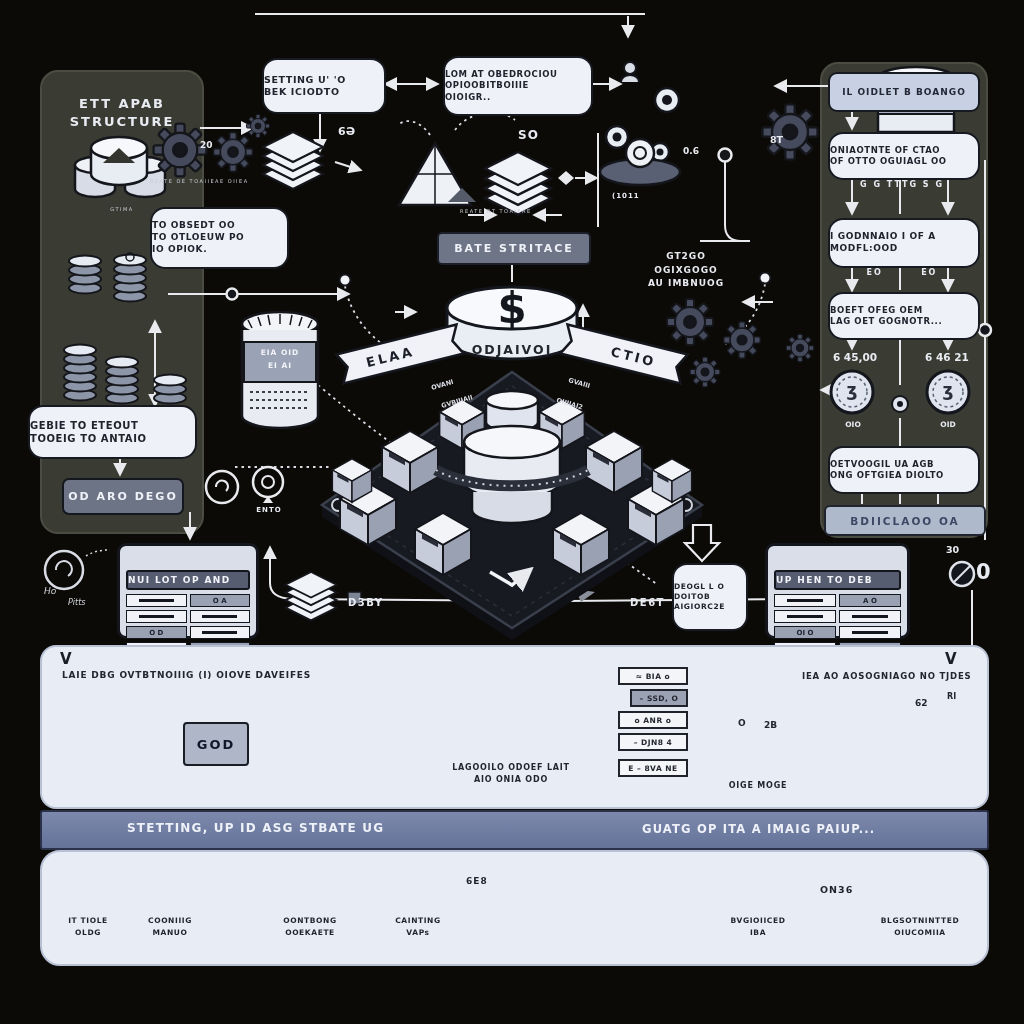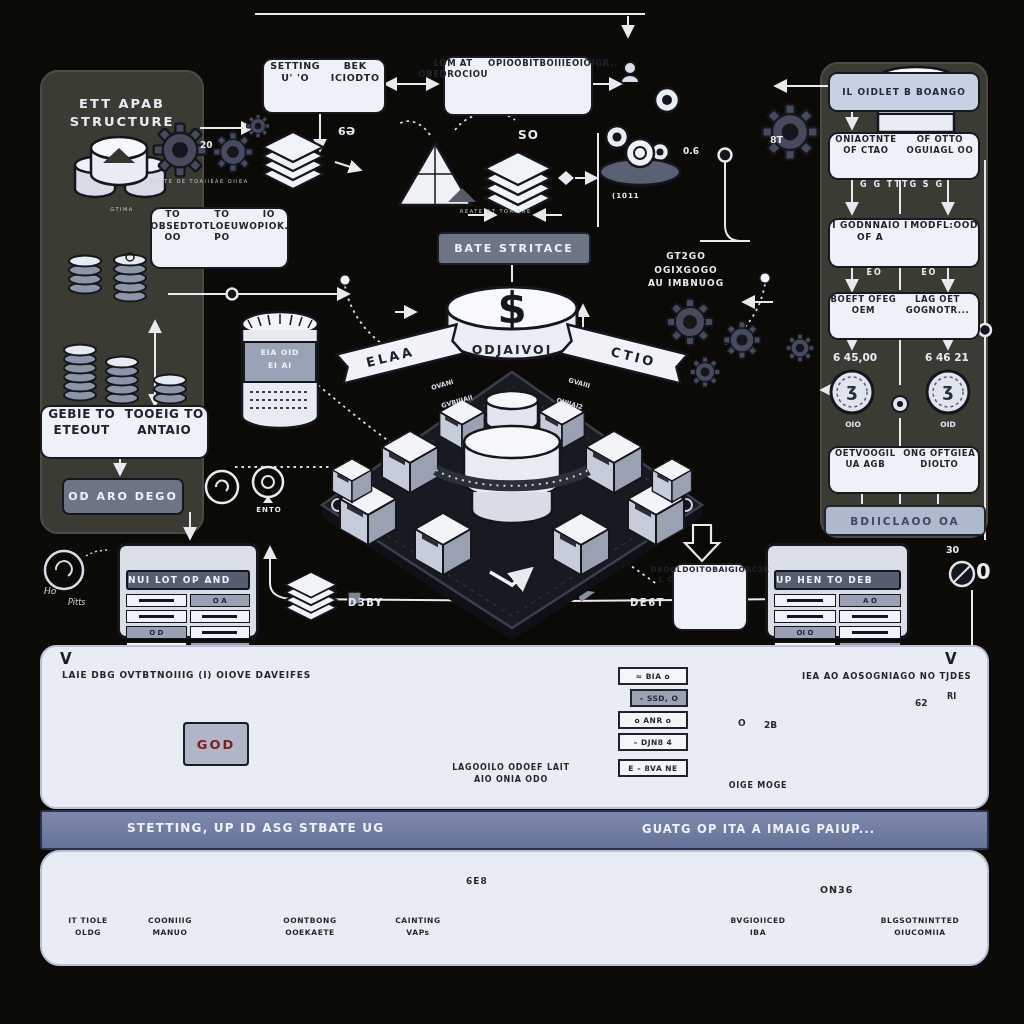--- a/index.html
+++ b/index.html
@@ -3,22 +3,22 @@
 <meta charset="utf-8">
 <style>
   html,body{margin:0;padding:0;background:#000;}
   #stage{position:relative;width:1024px;height:1024px;background:#0c0a07;overflow:hidden;
          font-family:"DejaVu Sans",sans-serif;}
   .abs{position:absolute;}
   svg{font-family:"DejaVu Sans",sans-serif;}
   
   .panelD{background:#3a3b33;border:2px solid #4b4d42;border-radius:18px;}
   
-  .wbox{background:#eef1f7;border:2.5px solid #181a21;border-radius:10px;color:#20232e;
-        font-weight:700;text-align:center;display:flex;flex-direction:row;
+  .wbox{background:#eef1f7;border:2.5px solid #181a21;border-radius:15px;color:#20232e;
+        font-weight:700;text-align:left;display:flex;flex-direction:column;
         justify-content:center;line-height:1.3;letter-spacing:.6px;}
   .bbox{background:#c7d1e3;border:2.5px solid #181a21;border-radius:9px;color:#242836;
         font-weight:700;text-align:center;display:flex;flex-direction:column;justify-content:center;
         letter-spacing:1px;}
   .gbar{background:#6e7587;border:2px solid #1c1f29;border-radius:5px;color:#eef1f7;
         font-weight:700;text-align:center;display:flex;align-items:center;justify-content:center;
         letter-spacing:2px;}
   .gbtn{background:#6d7486;border:2.5px solid #15171e;border-radius:7px;color:#eef1f7;
         font-weight:700;display:flex;align-items:center;justify-content:center;letter-spacing:2px;}
   .lbar{background:#aeb9cc;border:2px solid #20242e;border-radius:6px;color:#3d4763;
@@ -504,21 +504,21 @@
 
   <div class="abs wtext" style="left:52px;top:96px;width:140px;text-align:center;font-size:13px;letter-spacing:2px">ETT APAB</div>
   <div class="abs wtext" style="left:52px;top:114px;width:140px;text-align:center;font-size:13px;letter-spacing:2px">STRUCTURE</div>
   <div class="abs micro" style="left:92px;top:206px;width:60px;text-align:center">GTIMA</div>
 
   <div class="abs wbox" style="left:150px;top:207px;width:135px;height:58px;font-size:9px">
     <span>TO OBSEDT OO</span>
     <span>TO OTLOEUW PO</span>
     <span>IO OPIOK.</span>
   </div>
-  <div class="abs wbox" style="left:40px;top:405px;width:165px;height:50px;font-size:12px">
+  <div class="abs wbox" style="left:28px;top:405px;width:165px;height:50px;font-size:10px">
     <span>GEBIE TO ETEOUT</span>
     <span>TOOEIG TO ANTAIO</span>
   </div>
   <div class="abs gbtn" style="left:62px;top:478px;width:118px;height:33px;font-size:11px">OD ARO DEGO</div>
 
   <div class="abs wbox" style="left:262px;top:58px;width:120px;height:52px;font-size:9.5px">
     <span>SETTING U' 'O</span>
     <span>BEK ICIODTO</span>
   </div>
   <div class="abs wbox" style="left:443px;top:56px;width:146px;height:56px;font-size:8.5px">
@@ -653,21 +653,21 @@
   <div class="abs wtext" style="left:946px;top:544px;font-size:9.5px">30</div>
   <div class="abs wtext" style="left:976px;top:560px;font-size:21px">0</div>
   <div class="abs" style="left:44px;top:586px;font-size:9px;font-style:italic;color:#cfd3da">Ho</div>
   <div class="abs" style="left:68px;top:598px;font-size:8px;font-style:italic;color:#cfd3da">Pitts</div>
 
   <div class="abs lpanel" style="left:40px;top:645px;width:945px;height:160px"></div>
   <div class="abs" style="left:60px;top:650px;font-size:15px;font-weight:700;color:#1b1e27">V</div>
   <div class="abs" style="left:945px;top:650px;font-size:15px;font-weight:700;color:#1b1e27">V</div>
   <div class="abs cap" style="left:62px;top:670px;width:300px">LAIE DBG OVTBTNOIIIG (I) OIOVE DAVEIFES</div>
   <div class="abs" style="left:183px;top:722px;width:62px;height:40px;background:#aeb6c8;border:2.5px solid #1b1d24;border-radius:4px;
-       display:flex;align-items:center;justify-content:center;font-size:13px;font-weight:700;color:#7f1d1d;letter-spacing:2px">GOD</div>
+       display:flex;align-items:center;justify-content:center;font-size:13px;font-weight:700;color:#0f172a;letter-spacing:2px">GOD</div>
   <div class="abs cap" style="left:447px;top:762px;width:128px;text-align:center;line-height:1.5;font-size:8px">
     <div>LAGOOILO ODOEF LAIT</div>
     <div>AIO ONIA ODO</div>
   </div>
   <div class="abs" style="left:618px;top:667px;width:70px">
     <div class="row" style="margin-bottom:4px">≈ BIA o</div>
     <div class="row hl" style="margin-bottom:4px">– SSD, O</div>
     <div class="row" style="margin-bottom:4px">o ANR o</div>
     <div class="row">– DJN8 4</div>
     <div class="row" style="margin-top:8px">E – 8VA NE</div>

